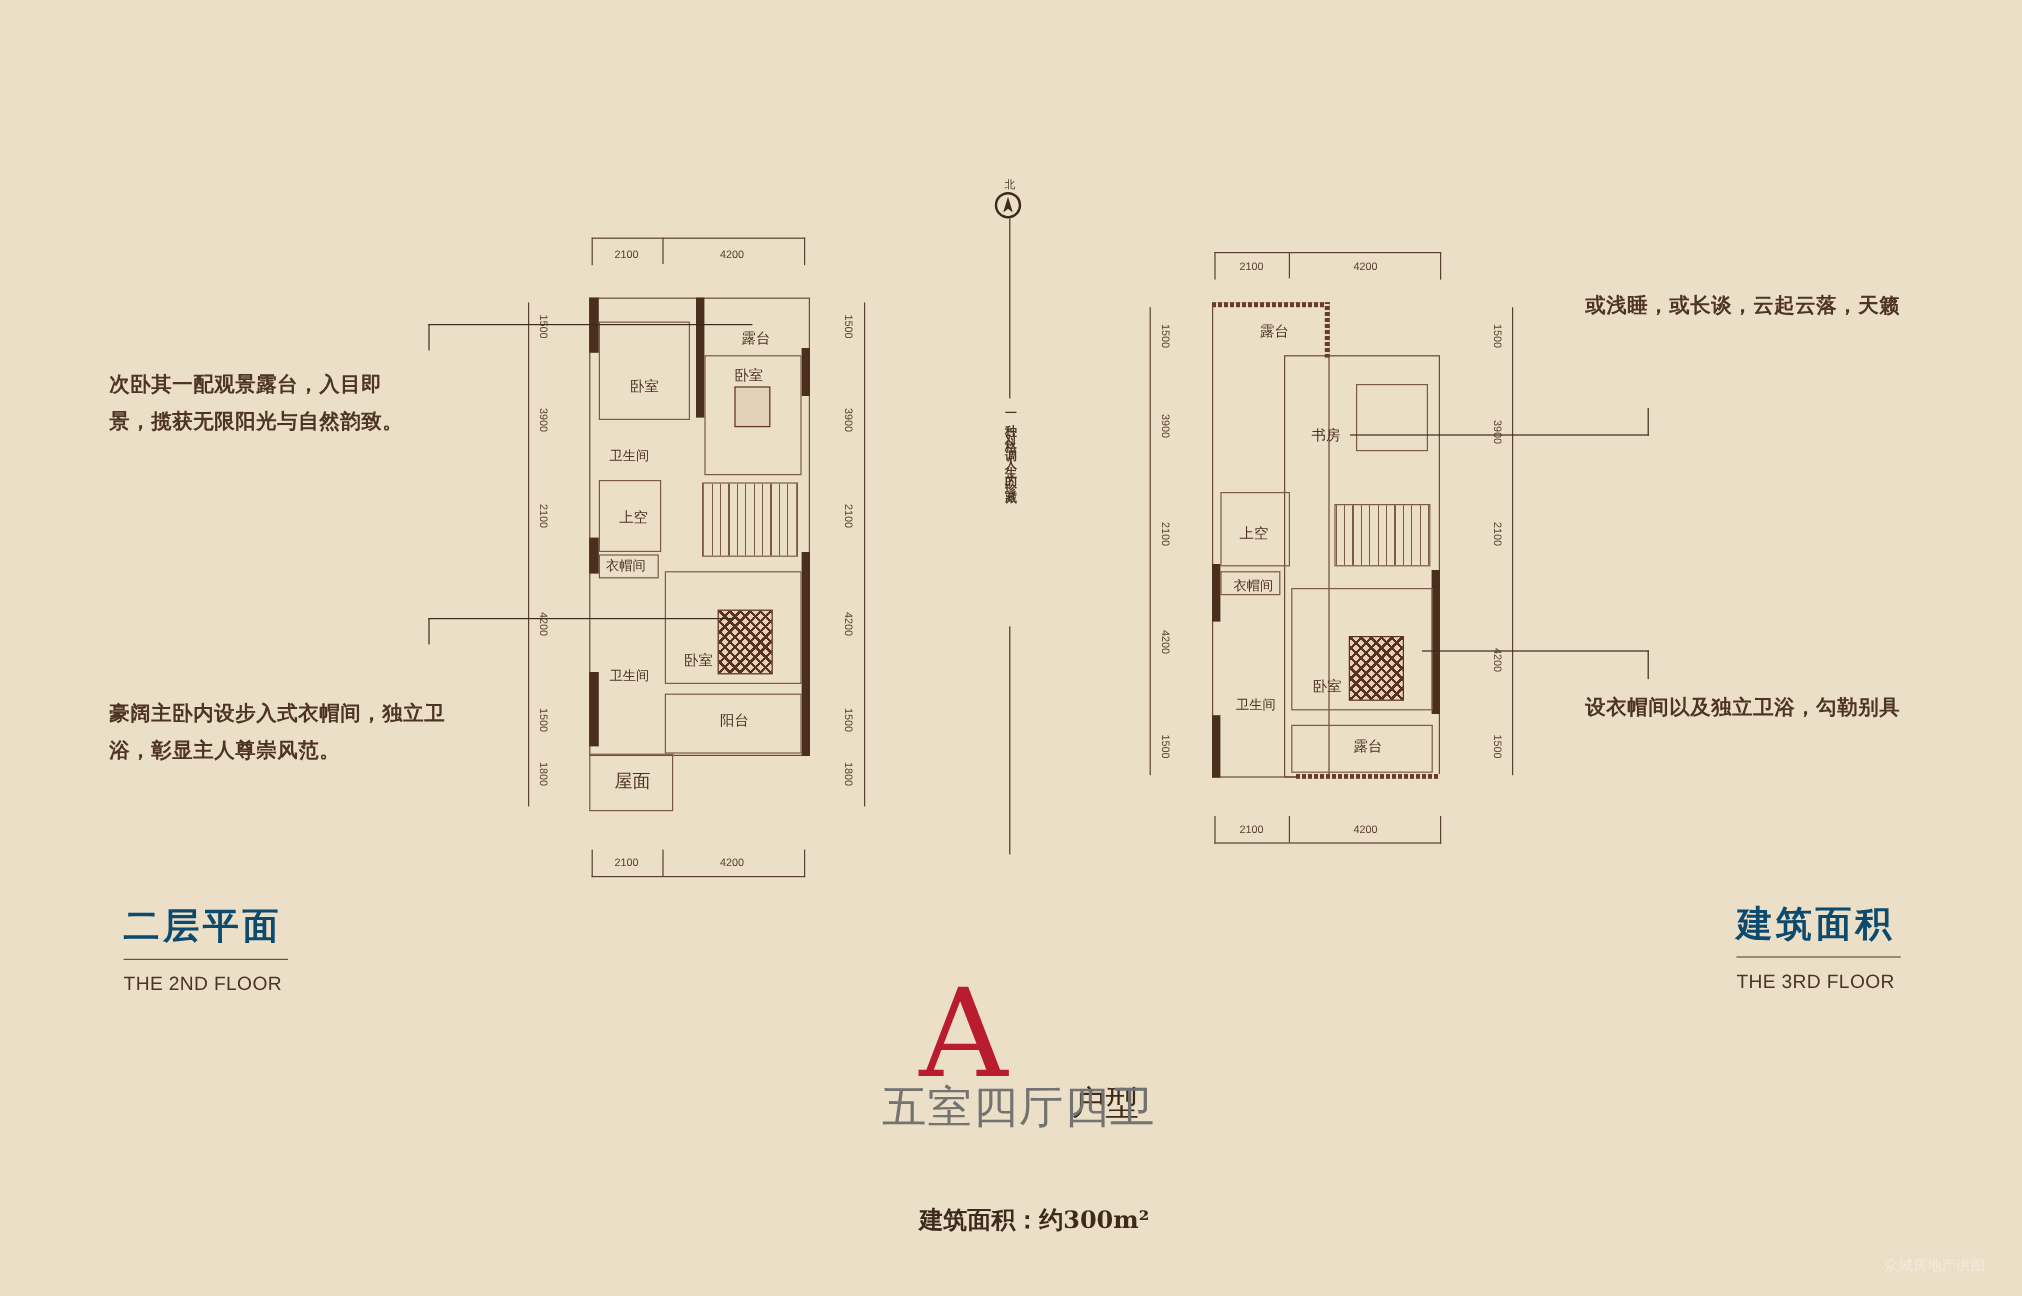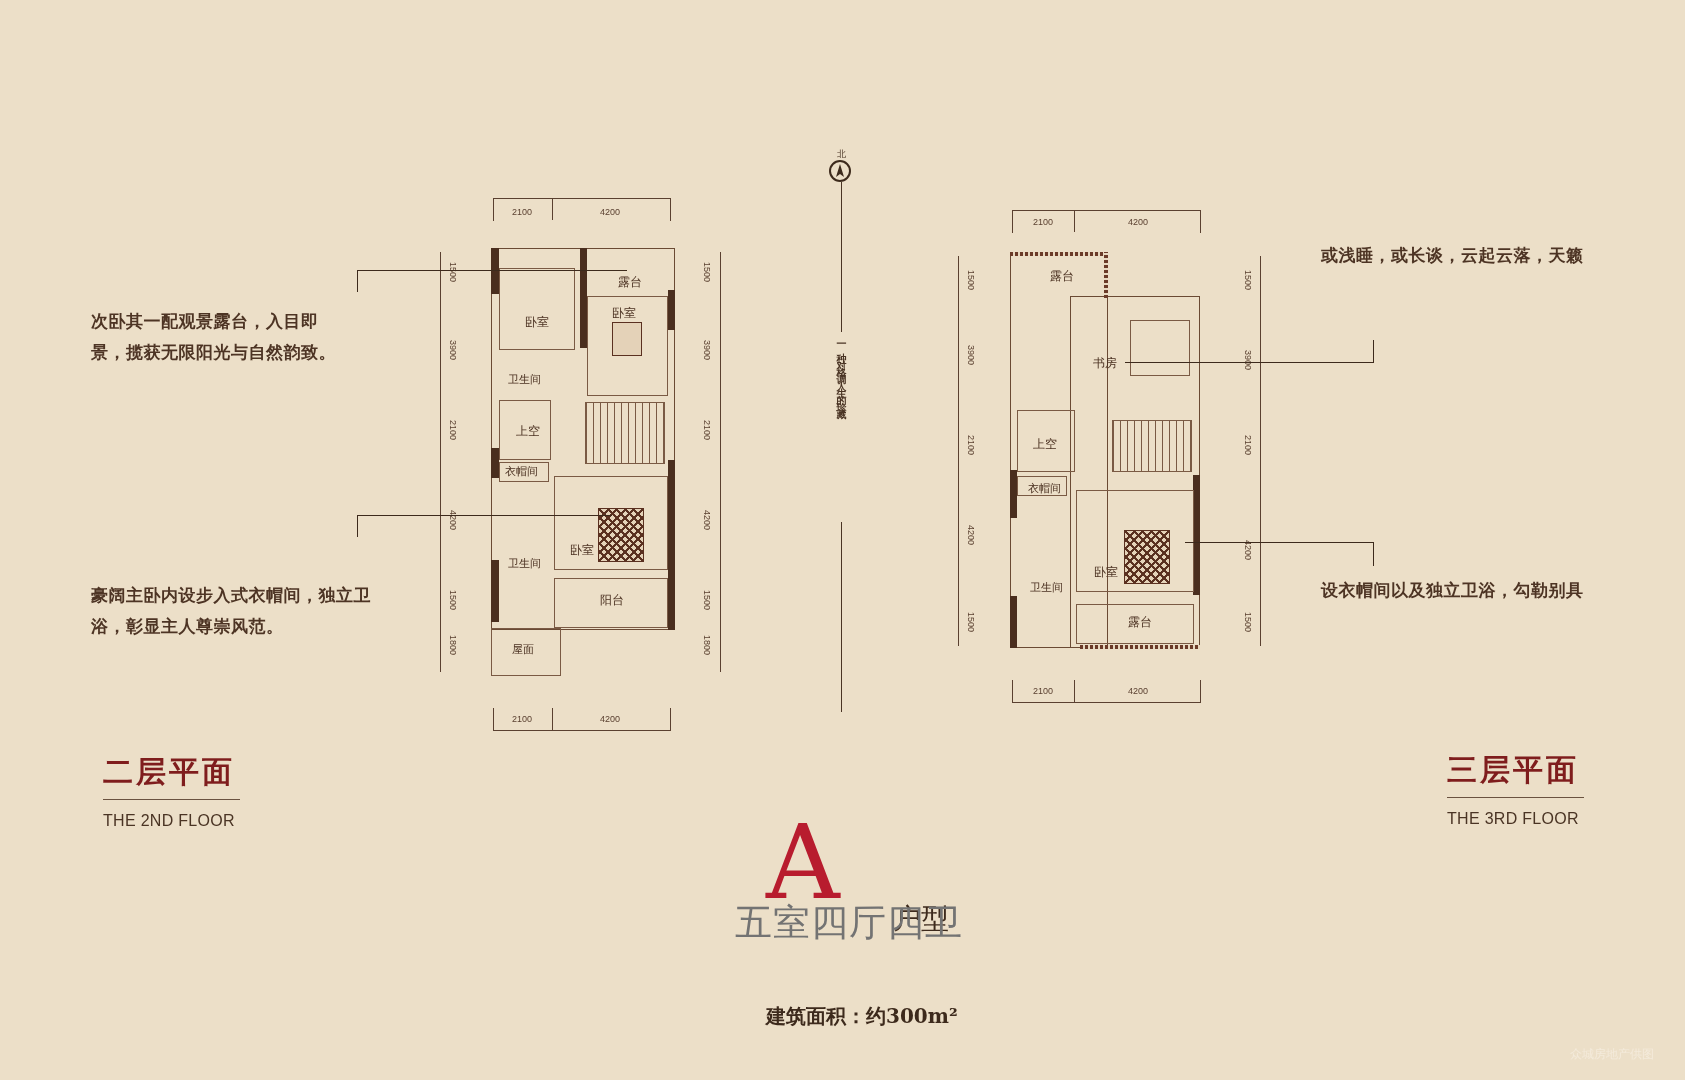--- a/index.html
+++ b/index.html
@@ -6,21 +6,21 @@
   body{width:1685px;height:1080px;background:#ecdfc8;position:relative;overflow:hidden;
        font-family:"DejaVu Sans","Liberation Sans",sans-serif;color:#4a3424;}
   .abs{position:absolute;}
   .plan{position:absolute;}
   .dim{position:absolute;font-size:9px;color:#5a4030;font-family:"Liberation Sans",sans-serif;}
   .dimv{position:absolute;font-size:9px;color:#5a4030;writing-mode:vertical-rl;font-family:"Liberation Sans",sans-serif;}
   .room{position:absolute;font-size:12px;color:#4a3020;white-space:nowrap;}
   .desc{position:absolute;font-size:17px;line-height:31px;font-weight:bold;color:#4d3424;
         font-family:"DejaVu Sans",sans-serif;letter-spacing:0.5px;}
   .leader{position:absolute;background:#3d2a1c;}
-  .floor-cn{position:absolute;font-size:30px;font-weight:bold;color:#7f1d1d;letter-spacing:3px;}
+  .floor-cn{position:absolute;font-size:30px;font-weight:bold;color:#0c4a6e;letter-spacing:3px;}
   .floor-rule{position:absolute;height:1px;background:#6a5240;}
   .floor-en{position:absolute;font-size:16px;color:#4a3424;font-family:"Liberation Sans",sans-serif;letter-spacing:0.3px;}
   .wall{position:absolute;background:#4a2e1e;}
   .thin{position:absolute;border:1px solid #7a5a44;box-sizing:border-box;}
   .bed{position:absolute;background:
         repeating-linear-gradient(45deg,#5a3020 0 2px,transparent 2px 6px),
         repeating-linear-gradient(-45deg,#5a3020 0 2px,transparent 2px 6px),#e4d2b8;
         border:1px solid #5a3020;box-sizing:border-box;}
   .stairs{position:absolute;background:repeating-linear-gradient(90deg,#7a5a44 0 1px,transparent 1px 7px);
           border:1px solid #7a5a44;box-sizing:border-box;}
@@ -87,21 +87,21 @@
 
   <div class="room" style="left:618px;top:274px;">露台</div>
   <div class="room" style="left:525px;top:314px;">卧室</div>
   <div class="room" style="left:612px;top:305px;">卧室</div>
   <div class="room" style="left:508px;top:372px;font-size:11px;">卫生间</div>
   <div class="room" style="left:516px;top:423px;">上空</div>
   <div class="room" style="left:505px;top:464px;font-size:11px;">衣帽间</div>
   <div class="room" style="left:570px;top:542px;">卧室</div>
   <div class="room" style="left:508px;top:556px;font-size:11px;">卫生间</div>
   <div class="room" style="left:600px;top:592px;">阳台</div>
-  <div class="room" style="left:512px;top:642px;font-size:11px;">屋面</div>
+  <div class="room" style="left:512px;top:642px;font-size:15px;">屋面</div>
 </div>
 
 <div class="leader" style="left:357px;top:270px;width:1px;height:22px;"></div>
 <div class="leader" style="left:357px;top:270px;width:270px;height:1px;"></div>
 <div class="desc" style="left:91px;top:306px;">
   <div>次卧其一配观景露台，入目即</div>
   <div>景，揽获无限阳光与自然韵致。</div>
 </div>
 <div class="leader" style="left:357px;top:515px;width:1px;height:22px;"></div>
 <div class="leader" style="left:357px;top:515px;width:255px;height:1px;"></div>
@@ -170,21 +170,21 @@
 <div class="leader" style="left:1373px;top:340px;width:1px;height:23px;"></div>
 <div class="desc" style="left:1321px;top:240px;">
   <div>或浅睡，或长谈，云起云落，天籁</div>
 </div>
 <div class="leader" style="left:1185px;top:542px;width:189px;height:1px;"></div>
 <div class="leader" style="left:1373px;top:542px;width:1px;height:24px;"></div>
 <div class="desc" style="left:1321px;top:575px;">
   <div>设衣帽间以及独立卫浴，勾勒别具</div>
 </div>
 
-<div class="floor-cn" style="left:1447px;top:750px;">三层平面</div>
+<div class="floor-cn" style="left:1447px;top:750px;">建筑面积</div>
 <div class="floor-rule" style="left:1447px;top:797px;width:137px;"></div>
 <div class="floor-en" style="left:1447px;top:810px;">THE 3RD FLOOR</div>
 
 <div class="abs" style="left:766px;top:812px;font-family:'DejaVu Serif','Liberation Serif',serif;font-size:102px;line-height:1;color:#b81c2e;">A</div>
 <div class="abs" style="left:893px;top:900px;font-size:28px;color:#3d2a1c;font-family:'DejaVu Serif',serif;">户型</div>
 <div class="abs" style="left:735px;top:898px;font-size:37px;letter-spacing:1px;color:#737373;font-family:Liberation Serif, serif;">五室四厅四卫</div>
 <div class="abs" style="left:766px;top:1003px;font-size:20px;font-weight:bold;color:#3d2a1c;font-family:'DejaVu Serif',serif;">建筑面积：约300m²</div>
 
 <div class="abs" style="left:1570px;top:1046px;font-size:12px;color:#f5ecdd;opacity:0.9;">众城房地产供图</div>
 

